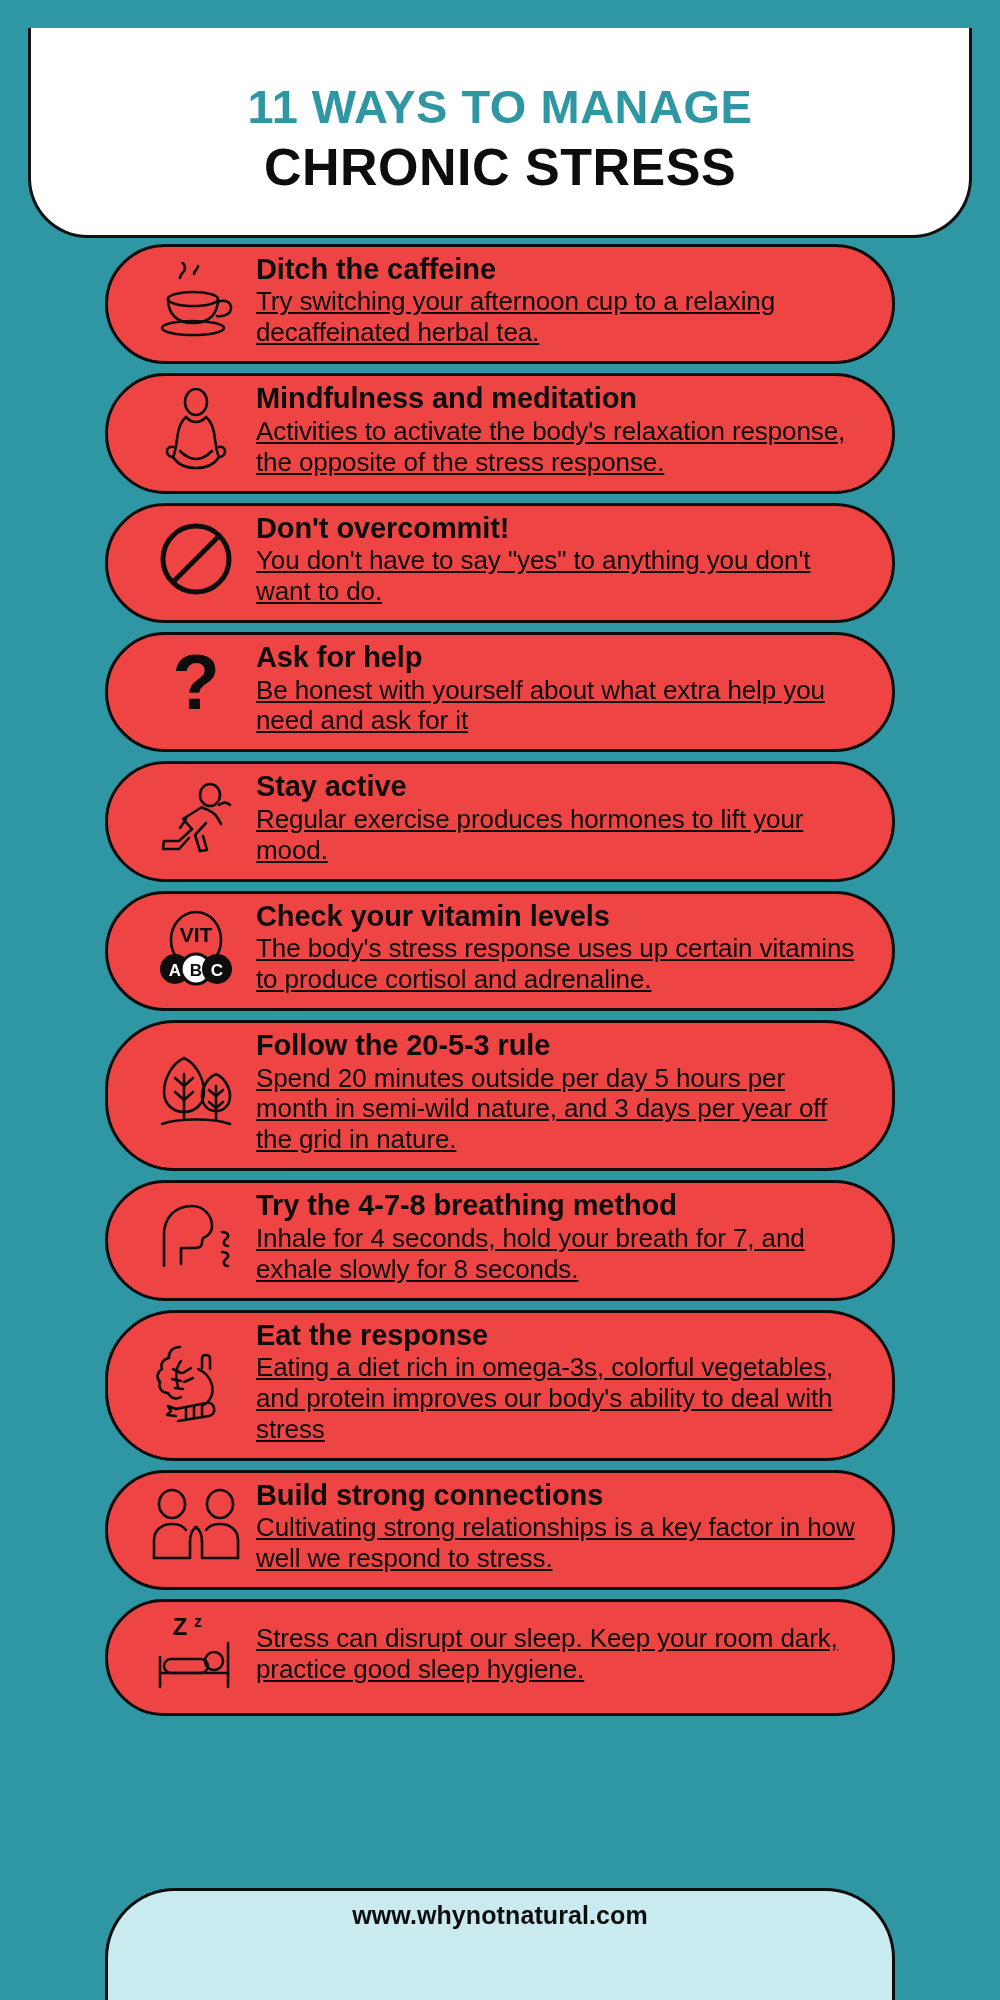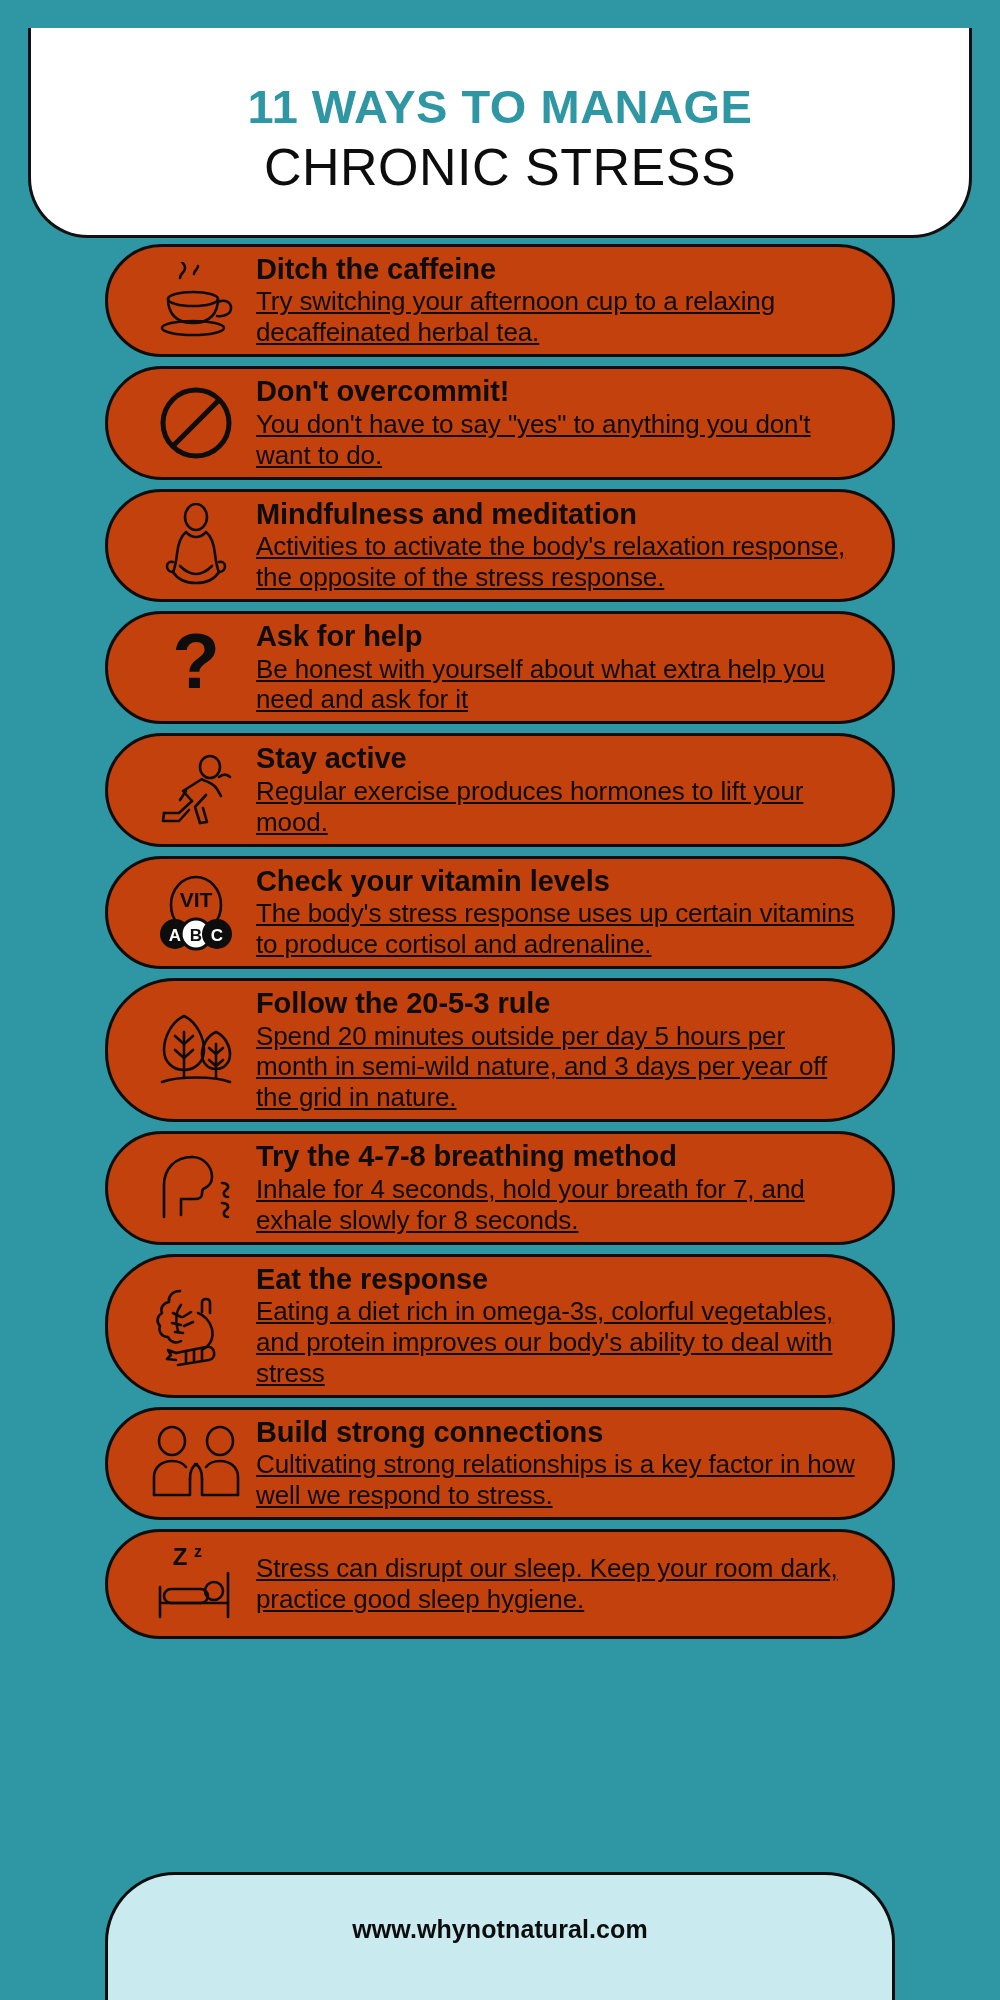--- a/index.html
+++ b/index.html
@@ -47,46 +47,46 @@
     font-weight: 800;
     letter-spacing: 0.5px;
     color: #2f97a3;
     line-height: 1.12;
     text-align: center;
     white-space: nowrap;
   }
 
   .title-line2 {
     font-size: 52px;
-    font-weight: 400;
+    font-weight: 700;
     letter-spacing: 0.5px;
     color: #0d0d0d;
     line-height: 1.12;
     text-align: center;
     white-space: nowrap;
     margin-top: 5px;
   }
 
   
   .cards {
     position: absolute;
     left: 0;
     top: 244px;
     width: 1000px;
   }
 
   .card {
     position: relative;
     margin: 0 auto 9px auto;
-    background: #c2410c;
+    background: #ef4444;
     border: 3px solid #0d0d0d;
     border-radius: 70px;
     display: flex;
     align-items: center;
-    padding: 6px 26px 6px 34px;
+    padding: 6px 26px 13px 34px;
   }
 
   
   .card {
     width: 790px;
     margin-left: 105px;
   }
 
   .card-icon {
     flex: 0 0 108px;
@@ -126,29 +126,29 @@
   .card.h1 { min-height: 104px; }
   .card.h2 { min-height: 108px; }
   .card.h3 { min-height: 126px; }
 
   
   .footer-panel {
     position: absolute;
     left: 105px;
     bottom: 0;
     width: 790px;
-    height: 128px;
+    height: 112px;
     background: #c9eaee;
     border: 3px solid #0d0d0d;
     border-bottom: none;
     border-radius: 70px 70px 0 0;
     display: flex;
     align-items: flex-start;
     justify-content: center;
-    padding-top: 40px;
+    padding-top: 10px;
   }
 
   .footer-url {
     font-size: 25px;
     font-weight: 700;
     color: #0d0d0d;
     letter-spacing: 0.1px;
   }
 
   .ic { fill: none; stroke: #0d0d0d; stroke-width: 2.6; stroke-linecap: round; stroke-linejoin: round; }
@@ -175,52 +175,52 @@
         <path class="ic" d="M44 12c0-4 4-4 4-8"></path>
         <ellipse class="ic" cx="43" cy="37" rx="25" ry="7"></ellipse>
         <path class="ic" d="M18 37c0 14 8 24 25 24s25-10 25-24"></path>
         <path class="ic" d="M68 40c7-3 13 0 13 6s-7 9-14 8"></path>
         <ellipse class="ic" cx="43" cy="66" rx="31" ry="7"></ellipse>
       </svg>
     </div>
     <div class="card-text">
       <div class="card-title">Ditch the caffeine</div>
       <div class="card-desc">Try switching your afternoon cup to a relaxing decaffeinated herbal tea.</div>
-    </div>
-  </div>
-
-  <div class="card h1">
-    <div class="card-icon">
-      <svg width="84" height="84" viewBox="0 0 84 84">
-        <circle cx="42" cy="42" r="33" fill="none" stroke="#0d0d0d" stroke-width="5"></circle>
-        <line x1="19" y1="65" x2="65" y2="19" stroke="#0d0d0d" stroke-width="5" stroke-linecap="round"></line>
-      </svg>
-    </div>
-    <div class="card-text">
-      <div class="card-title">Don't overcommit!</div>
-      <div class="card-desc">You don't have to say "yes" to anything you don't want to do.</div>
     </div>
   </div>
 
   <div class="card h2">
     <div class="card-icon">
       <svg width="92" height="84" viewBox="0 0 92 84">
         <ellipse class="ic" cx="46" cy="14" rx="11" ry="13"></ellipse>
         <path class="ic" d="M36 29c-5 4-8 12-9 22-1 8-2 14-4 18"></path>
         <path class="ic" d="M56 29c5 4 8 12 9 22 1 8 2 14 4 18"></path>
         <path class="ic" d="M37 30c3 3 6 4 9 4s6-1 9-4"></path>
         <path class="ic" d="M23 69c-4 0-6-3-6-6s3-5 6-4"></path>
         <path class="ic" d="M69 69c4 0 6-3 6-6s-3-5-6-4"></path>
         <path class="ic" d="M23 69c5 8 13 11 23 11s18-3 23-11"></path>
         <path class="ic" d="M30 63c6 6 11 8 16 8s10-2 16-8"></path>
       </svg>
     </div>
     <div class="card-text">
       <div class="card-title">Mindfulness and meditation</div>
       <div class="card-desc">Activities to activate the body's relaxation response, the opposite of the stress response.</div>
+    </div>
+  </div>
+
+  <div class="card h1">
+    <div class="card-icon">
+      <svg width="84" height="84" viewBox="0 0 84 84">
+        <circle cx="42" cy="42" r="33" fill="none" stroke="#0d0d0d" stroke-width="5"></circle>
+        <line x1="19" y1="65" x2="65" y2="19" stroke="#0d0d0d" stroke-width="5" stroke-linecap="round"></line>
+      </svg>
+    </div>
+    <div class="card-text">
+      <div class="card-title">Don't overcommit!</div>
+      <div class="card-desc">You don't have to say "yes" to anything you don't want to do.</div>
     </div>
   </div>
 
   <div class="card h1">
     <div class="card-icon">
       <svg width="84" height="88" viewBox="0 0 84 88">
         <text class="ic-t" x="42" y="64" font-size="78" text-anchor="middle">?</text>
       </svg>
     </div>
     <div class="card-text">

